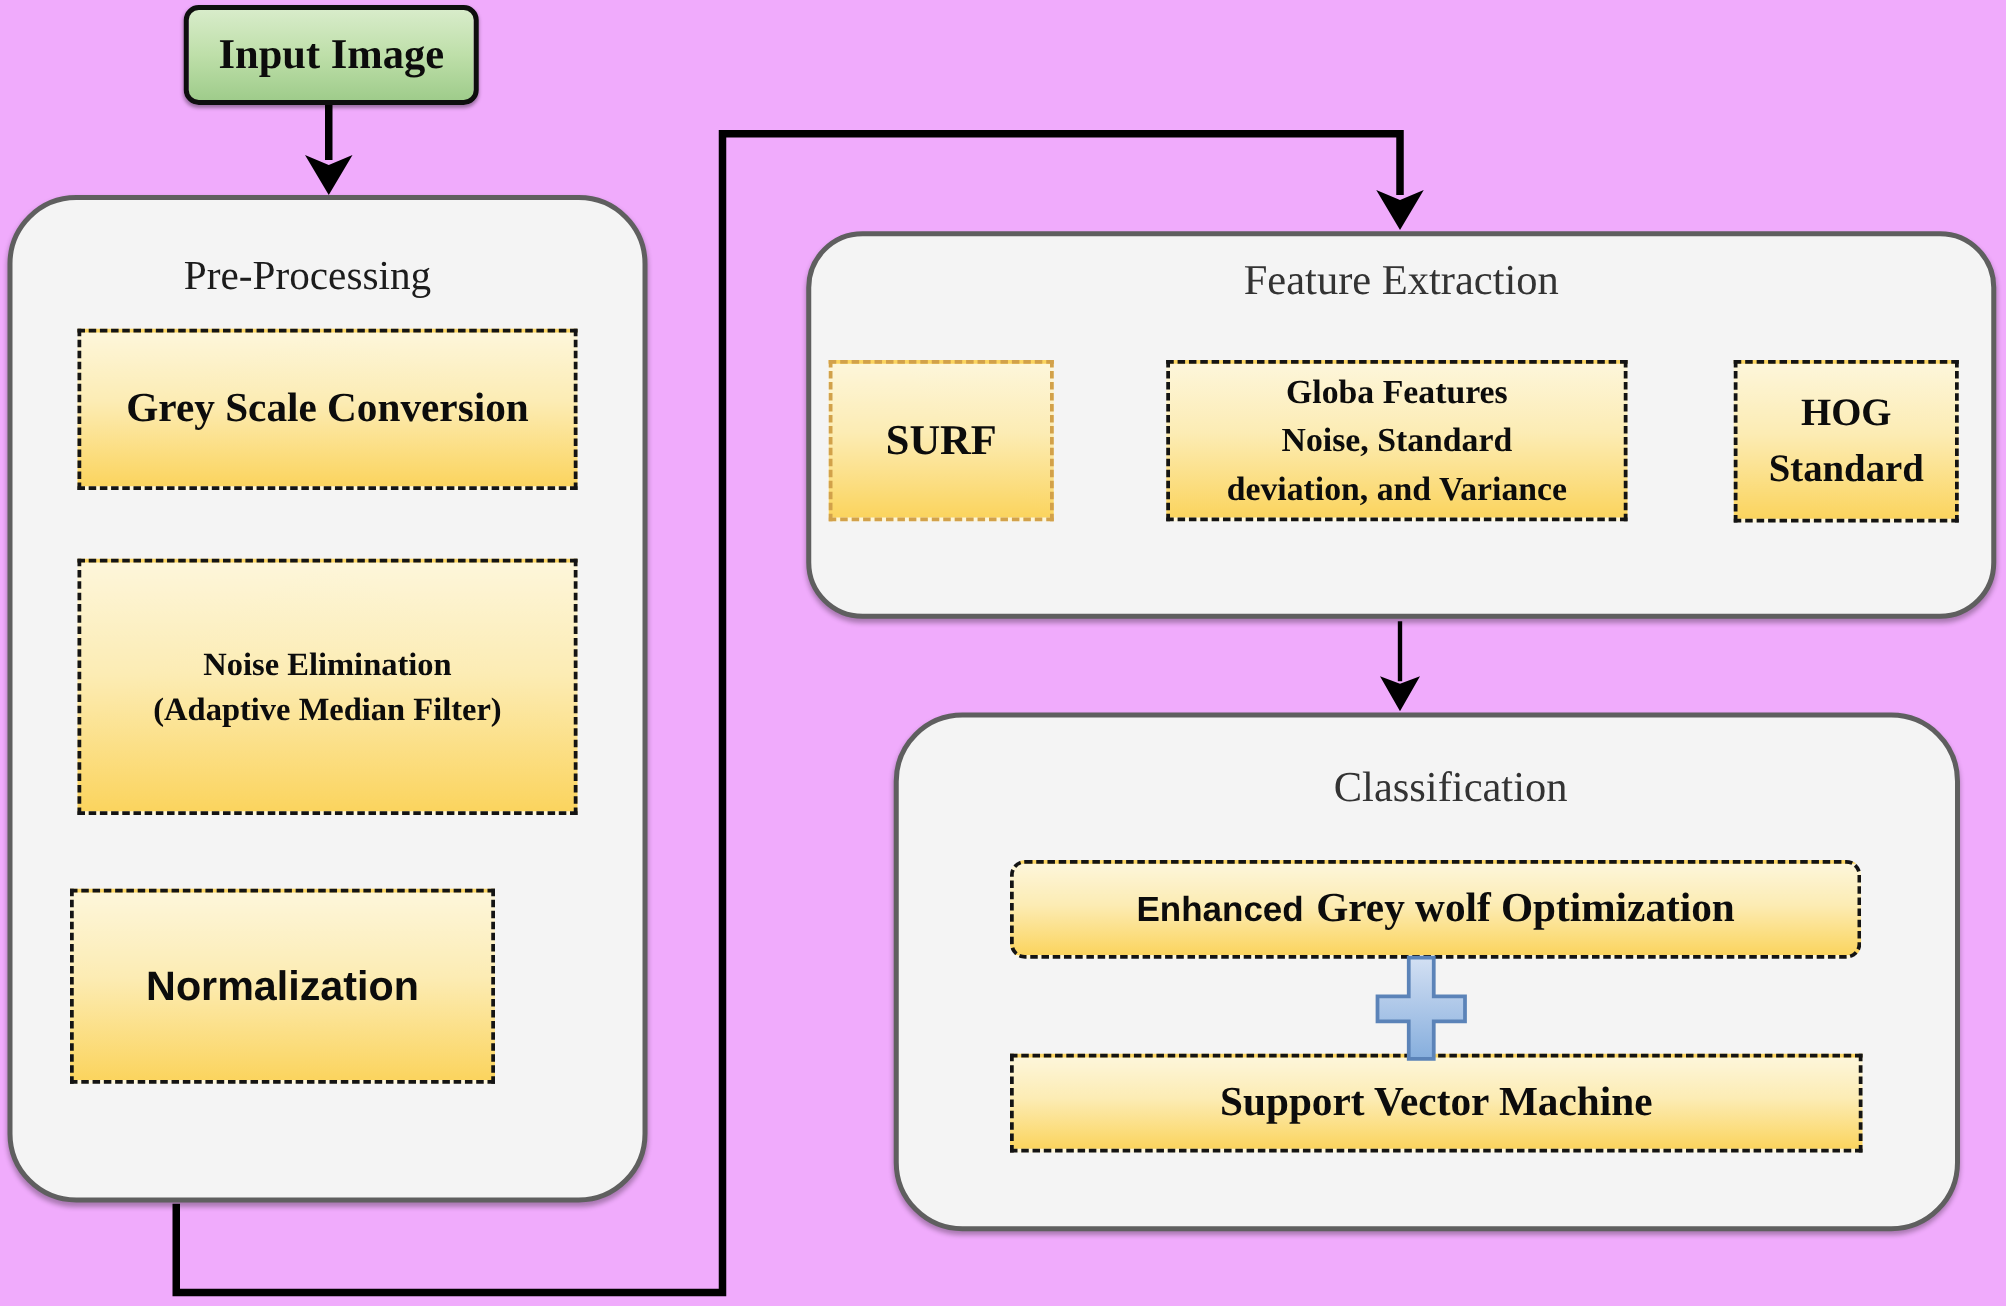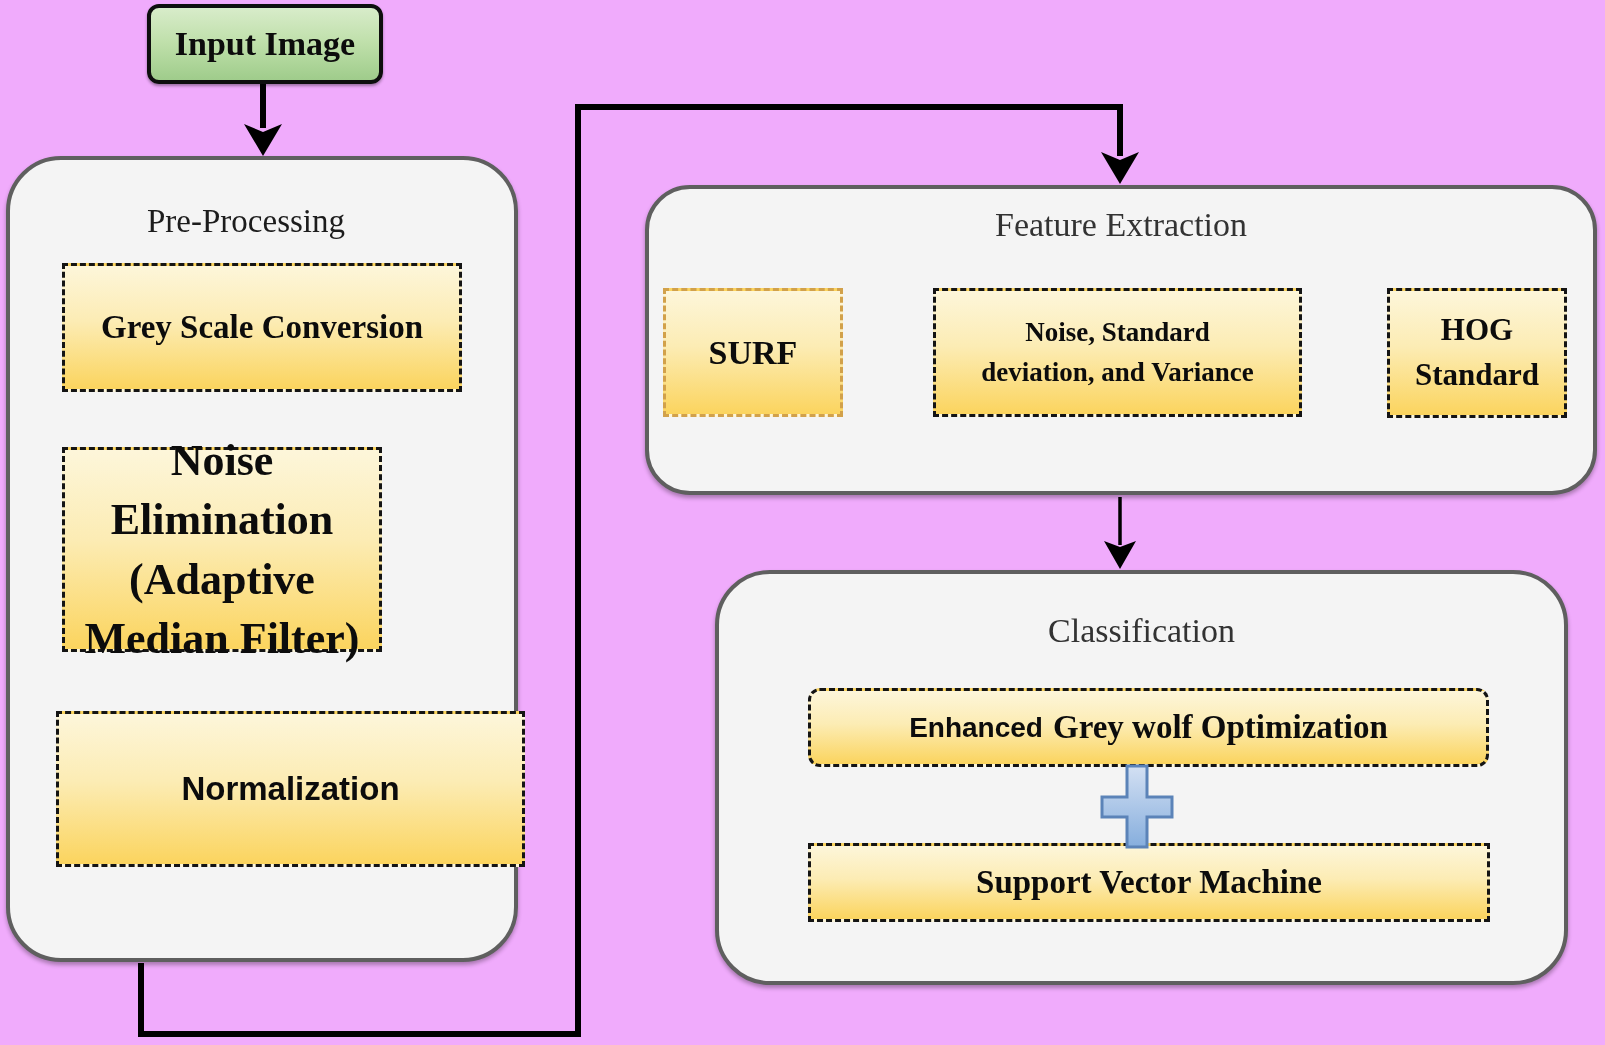--- a/index.html
+++ b/index.html
@@ -32,31 +32,31 @@
     display:flex;align-items:center;justify-content:center;
     background:linear-gradient(180deg,#d8ecca 0%,#bedfa9 50%,#9fcc8b 100%);
     border:4px solid #0e0e0e;border-radius:12px;box-shadow:0 2px 3px rgba(0,0,0,.35);
     font-size:34px;font-weight:bold;color:#0c0c0c;
   }
   #arrow-layer{position:absolute;left:0;top:0;width:1605px;height:1045px;pointer-events:none;z-index:5;}
   
   #pre-panel{left:6px;top:156px;width:512px;height:806px;border-radius:55px;}
   #pre-title{left:6px;top:203px;width:480px;font-size:33px;color:#1c1c1c;}
   #gsc-box{left:62px;top:263px;width:400px;height:129px;font-size:33px;}
-  #noise-box{left:62px;top:447px;width:320px;height:205px;font-size:44px;line-height:1.35;}
-  #norm-box{left:56px;top:711px;width:469px;height:156px;font-size:33px;text-align:right;}
+  #noise-box{left:62px;top:447px;width:400px;height:205px;font-size:26px;line-height:1.35;}
+  #norm-box{left:56px;top:711px;width:340px;height:156px;font-size:33px;text-align:right;}
   
   #fe-panel{left:645px;top:185px;width:952px;height:310px;border-radius:45px;}
   #fe-title{left:645px;top:206px;width:952px;}
   #surf-box{left:663px;top:288px;width:180px;height:129px;font-size:34px;}
   #globa-box{left:933px;top:288px;width:369px;height:129px;font-size:27px;line-height:1.45;}
   #hog-box{left:1387px;top:288px;width:180px;height:130px;font-size:31px;line-height:1.45;}
   
   #cls-panel{left:715px;top:570px;width:853px;height:415px;border-radius:55px;}
-  #cls-title{left:715px;top:612px;width:853px;}
+  #cls-title{left:715px;top:612px;width:853px;padding-left:19px;}
   #egwo-box{left:808px;top:688px;width:681px;height:79px;flex-direction:row;border-radius:12px;}
   #egwo-box .prefix{font-size:28px;font-family:"Liberation Sans","DejaVu Sans",sans-serif;margin-right:10px;}
   #egwo-box .main{font-size:33px;}
   #svm-box{left:808px;top:843px;width:682px;height:79px;font-size:33px;}
   .box-sizing, .ybox, .panel{box-sizing:border-box;}
 </style>
 </head>
 <body>
 
 <div id="canvas">
@@ -82,20 +82,21 @@
   </div>
 
   <div id="fe-panel" class="panel"></div>
   <div id="fe-title" class="panel-title">Feature Extraction</div>
 
   <div id="surf-box" class="ybox serif tan-border">
     <span class="ln">SURF</span>
   </div>
 
   <div id="globa-box" class="ybox serif">
+    <span class="ln">Globa Features</span>
     <span class="ln">Noise, Standard</span>
     <span class="ln">deviation, and Variance</span>
   </div>
 
   <div id="hog-box" class="ybox serif">
     <span class="ln">HOG</span>
     <span class="ln">Standard</span>
   </div>
 
   <div id="cls-panel" class="panel"></div>

